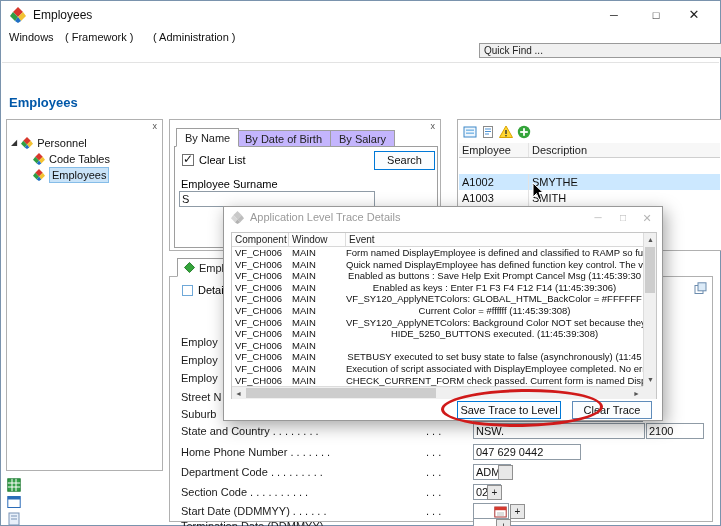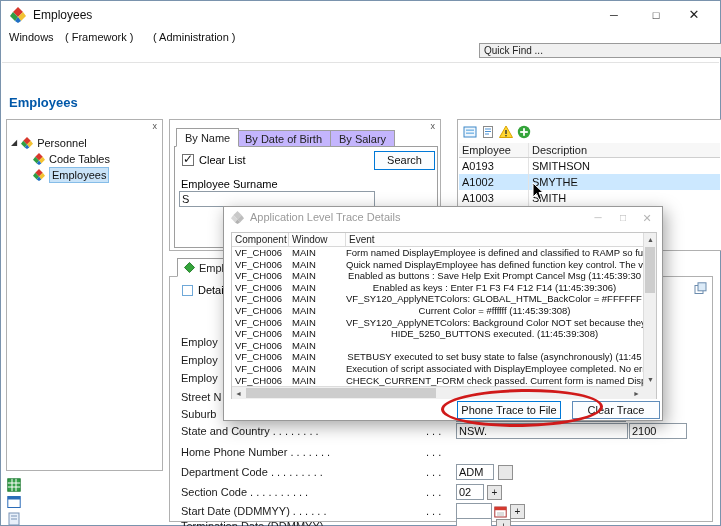--- a/index.html
+++ b/index.html
@@ -48,27 +48,27 @@
   .trows{position:absolute;left:0;top:14px;width:411px;height:139px;overflow:hidden;}
   .trow{display:flex;height:11.6px;font-size:9.5px;line-height:11.6px;color:#111;white-space:nowrap;}
   .trow .tc1,.trow .tc2{padding-left:3px;overflow:hidden;}
   .trow .tc3{text-align:center;overflow:hidden;}
   .vscroll{position:absolute;right:0;top:0;width:13px;height:153px;background:#f0f0f0;border-left:1px solid #dcdcdc;}
   .hscroll{position:absolute;left:0;top:153px;width:411px;height:13px;background:#f0f0f0;border-top:1px solid #dcdcdc;}
   .scr-arrow{position:absolute;font-size:7px;color:#555;width:13px;height:13px;text-align:center;line-height:13px;}
   .thumb{position:absolute;background:#cdcdcd;}
   .corner{position:absolute;right:0;top:153px;width:13px;height:13px;background:#f0f0f0;}
   .dlg-save{position:absolute;left:233px;top:194px;width:104px;height:18px;line-height:16px;}
-  .dlg-clear{position:absolute;left:348px;top:194px;width:88px;height:18px;line-height:16px;border-color:#5f8cba;}
+  .dlg-clear{position:absolute;left:348px;top:194px;width:80px;height:18px;line-height:16px;border-color:#5f8cba;}
   .red-ellipse{position:absolute;left:440px;top:388px;width:162px;height:38px;border:3px solid #d01a1a;border-radius:50%;z-index:60;transform:rotate(-1deg);}
   .cursor{position:absolute;left:531px;top:181px;z-index:70;}
   .fieldrow{position:absolute;left:180px;height:17px;font-size:11px;color:#1a1a1a;width:530px;}
   .flabel{position:absolute;left:0;top:2px;white-space:nowrap;}
   .fleader{position:absolute;left:245px;top:2px;white-space:nowrap;}
-  .fval{position:absolute;top:0;}
+  .fval{position:absolute;top:0;margin-left:17px;}
   .sqbtn{position:absolute;top:1px;width:15px;height:15px;border:1px solid #909090;background:#e8e8e8;font-size:10px;line-height:13px;text-align:center;color:#222;}
   .ico{display:inline-block;line-height:0;}
   .tbicon{position:absolute;width:14px;height:14px;line-height:0;}
 </style>
 </head>
 <body>
 
 <div class="win">
 
   <div class="titlebar">
@@ -158,24 +158,20 @@
         </svg></span>
     <span class="tbicon ico" style="left:59px;top:5px"><svg width="14" height="14" viewBox="0 0 14 14">
           <circle cx="7" cy="7" r="6.2" fill="#35a43b"></circle>
           <rect x="6.1" y="3.2" width="1.8" height="7.6" fill="#fff"></rect>
           <rect x="3.2" y="6.1" width="7.6" height="1.8" fill="#fff"></rect>
         </svg></span>
     <div class="lhead" style="left:1px;top:23px;width:261px">
       <span class="c1">Employee</span>
       <span class="cfx">Description</span>
     </div>
-    <div class="lrow" style="left:1px;top:38px;width:261px">
-      <span class="c1">A0193</span>
-      <span class="cfx">SMITHSON</span>
-    </div>
     <div class="lrow selected" style="left:1px;top:54px;width:261px">
       <span class="c1">A1002</span>
       <span class="cfx">SMYTHE</span>
     </div>
     <div class="lrow" style="left:1px;top:70px;width:261px">
       <span class="c1">A1003</span>
       <span class="cfx">SMITH</span>
     </div>
   </div>
 
@@ -215,20 +211,21 @@
   </div>
   <div class="fieldrow" style="top:422px">
     <span class="flabel">State and Country  . . . . . . . .</span>
     <span class="fleader">. . .</span>
     <input class="f fval" style="left: 275px; width: 172px;" value="NSW.">
     <input class="f fval" style="left: 448px; width: 58px;" value="2100">
   </div>
   <div class="fieldrow" style="top:443px">
     <span class="flabel">Home Phone Number  . . . . . . .</span>
     <span class="fleader">. . .</span>
+    <input class="f fval" style="left: 275px; width: 108px;" value="047 629 0442">
   </div>
   <div class="fieldrow" style="top:463px">
     <span class="flabel">Department Code  . . . . . . . . .</span>
     <span class="fleader">. . .</span>
     <input class="f fval" style="left: 275px; width: 38px;" value="ADM">
     <span class="sqbtn" style="left:317px"></span>
   </div>
   <div class="fieldrow" style="top:483px">
     <span class="flabel">Section Code  . . . . . . . . . .</span>
     <span class="fleader">. . .</span>
@@ -356,21 +353,21 @@
         <div class="thumb" style="left:1px;top:14px;width:10px;height:46px"></div>
         <span class="scr-arrow" style="top:140px">▼</span>
       </div>
       <div class="hscroll">
         <span class="scr-arrow" style="left:0">◄</span>
         <div class="thumb" style="left:14px;top:1px;width:190px;height:10px"></div>
         <span class="scr-arrow" style="left:398px">►</span>
       </div>
       <div class="corner"></div>
     </div>
-    <div class="btn dlg-save">Phone Trace to File</div>
+    <div class="btn dlg-save">Save Trace to Level</div>
     <div class="btn dlg-clear">Clear Trace</div>
   </div>
 
   <div class="red-ellipse"></div>
 
   <span class="cursor ico"><svg width="12" height="19" viewBox="0 0 12 19">
         <path d="M1,1 L1,15 L4.5,11.5 L7,17.5 L9.5,16.5 L7,10.5 L11,10.5 Z" fill="#000" stroke="#fff" stroke-width="1"></path>
       </svg></span>
 
 </div>

